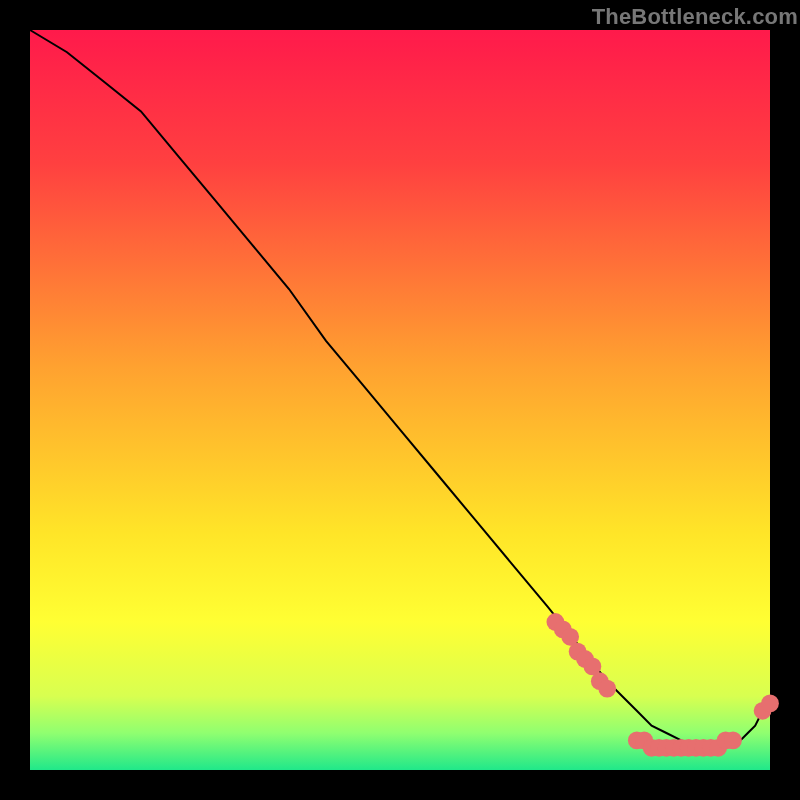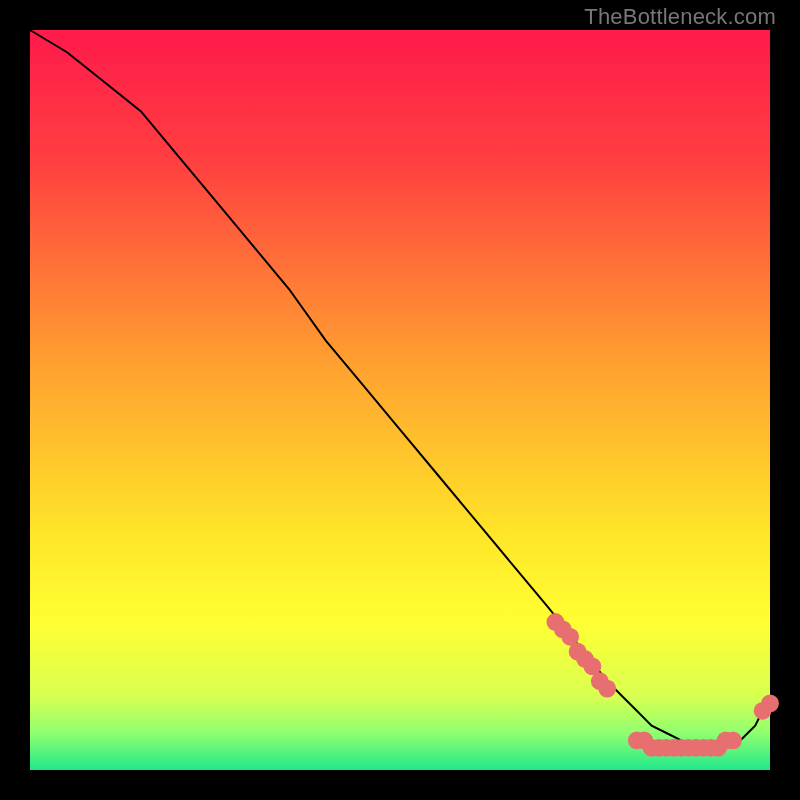--- a/index.html
+++ b/index.html
@@ -12,25 +12,25 @@
   }
   .outer {
     position: relative;
     width: 800px;
     height: 800px;
     background: #000;
   }
   .watermark {
     position: absolute;
     top: 4px;
-    right: 24px;
+    right: 2px;
     color: #777;
     font-family: Arial, sans-serif;
     font-size: 22px;
-    font-weight: 400;
+    font-weight: 700;
     letter-spacing: 0.2px;
     z-index: 5;
   }
   .plot-area {
     position: absolute;
     left: 30px;
     top: 30px;
     width: 740px;
     height: 740px;
   }

